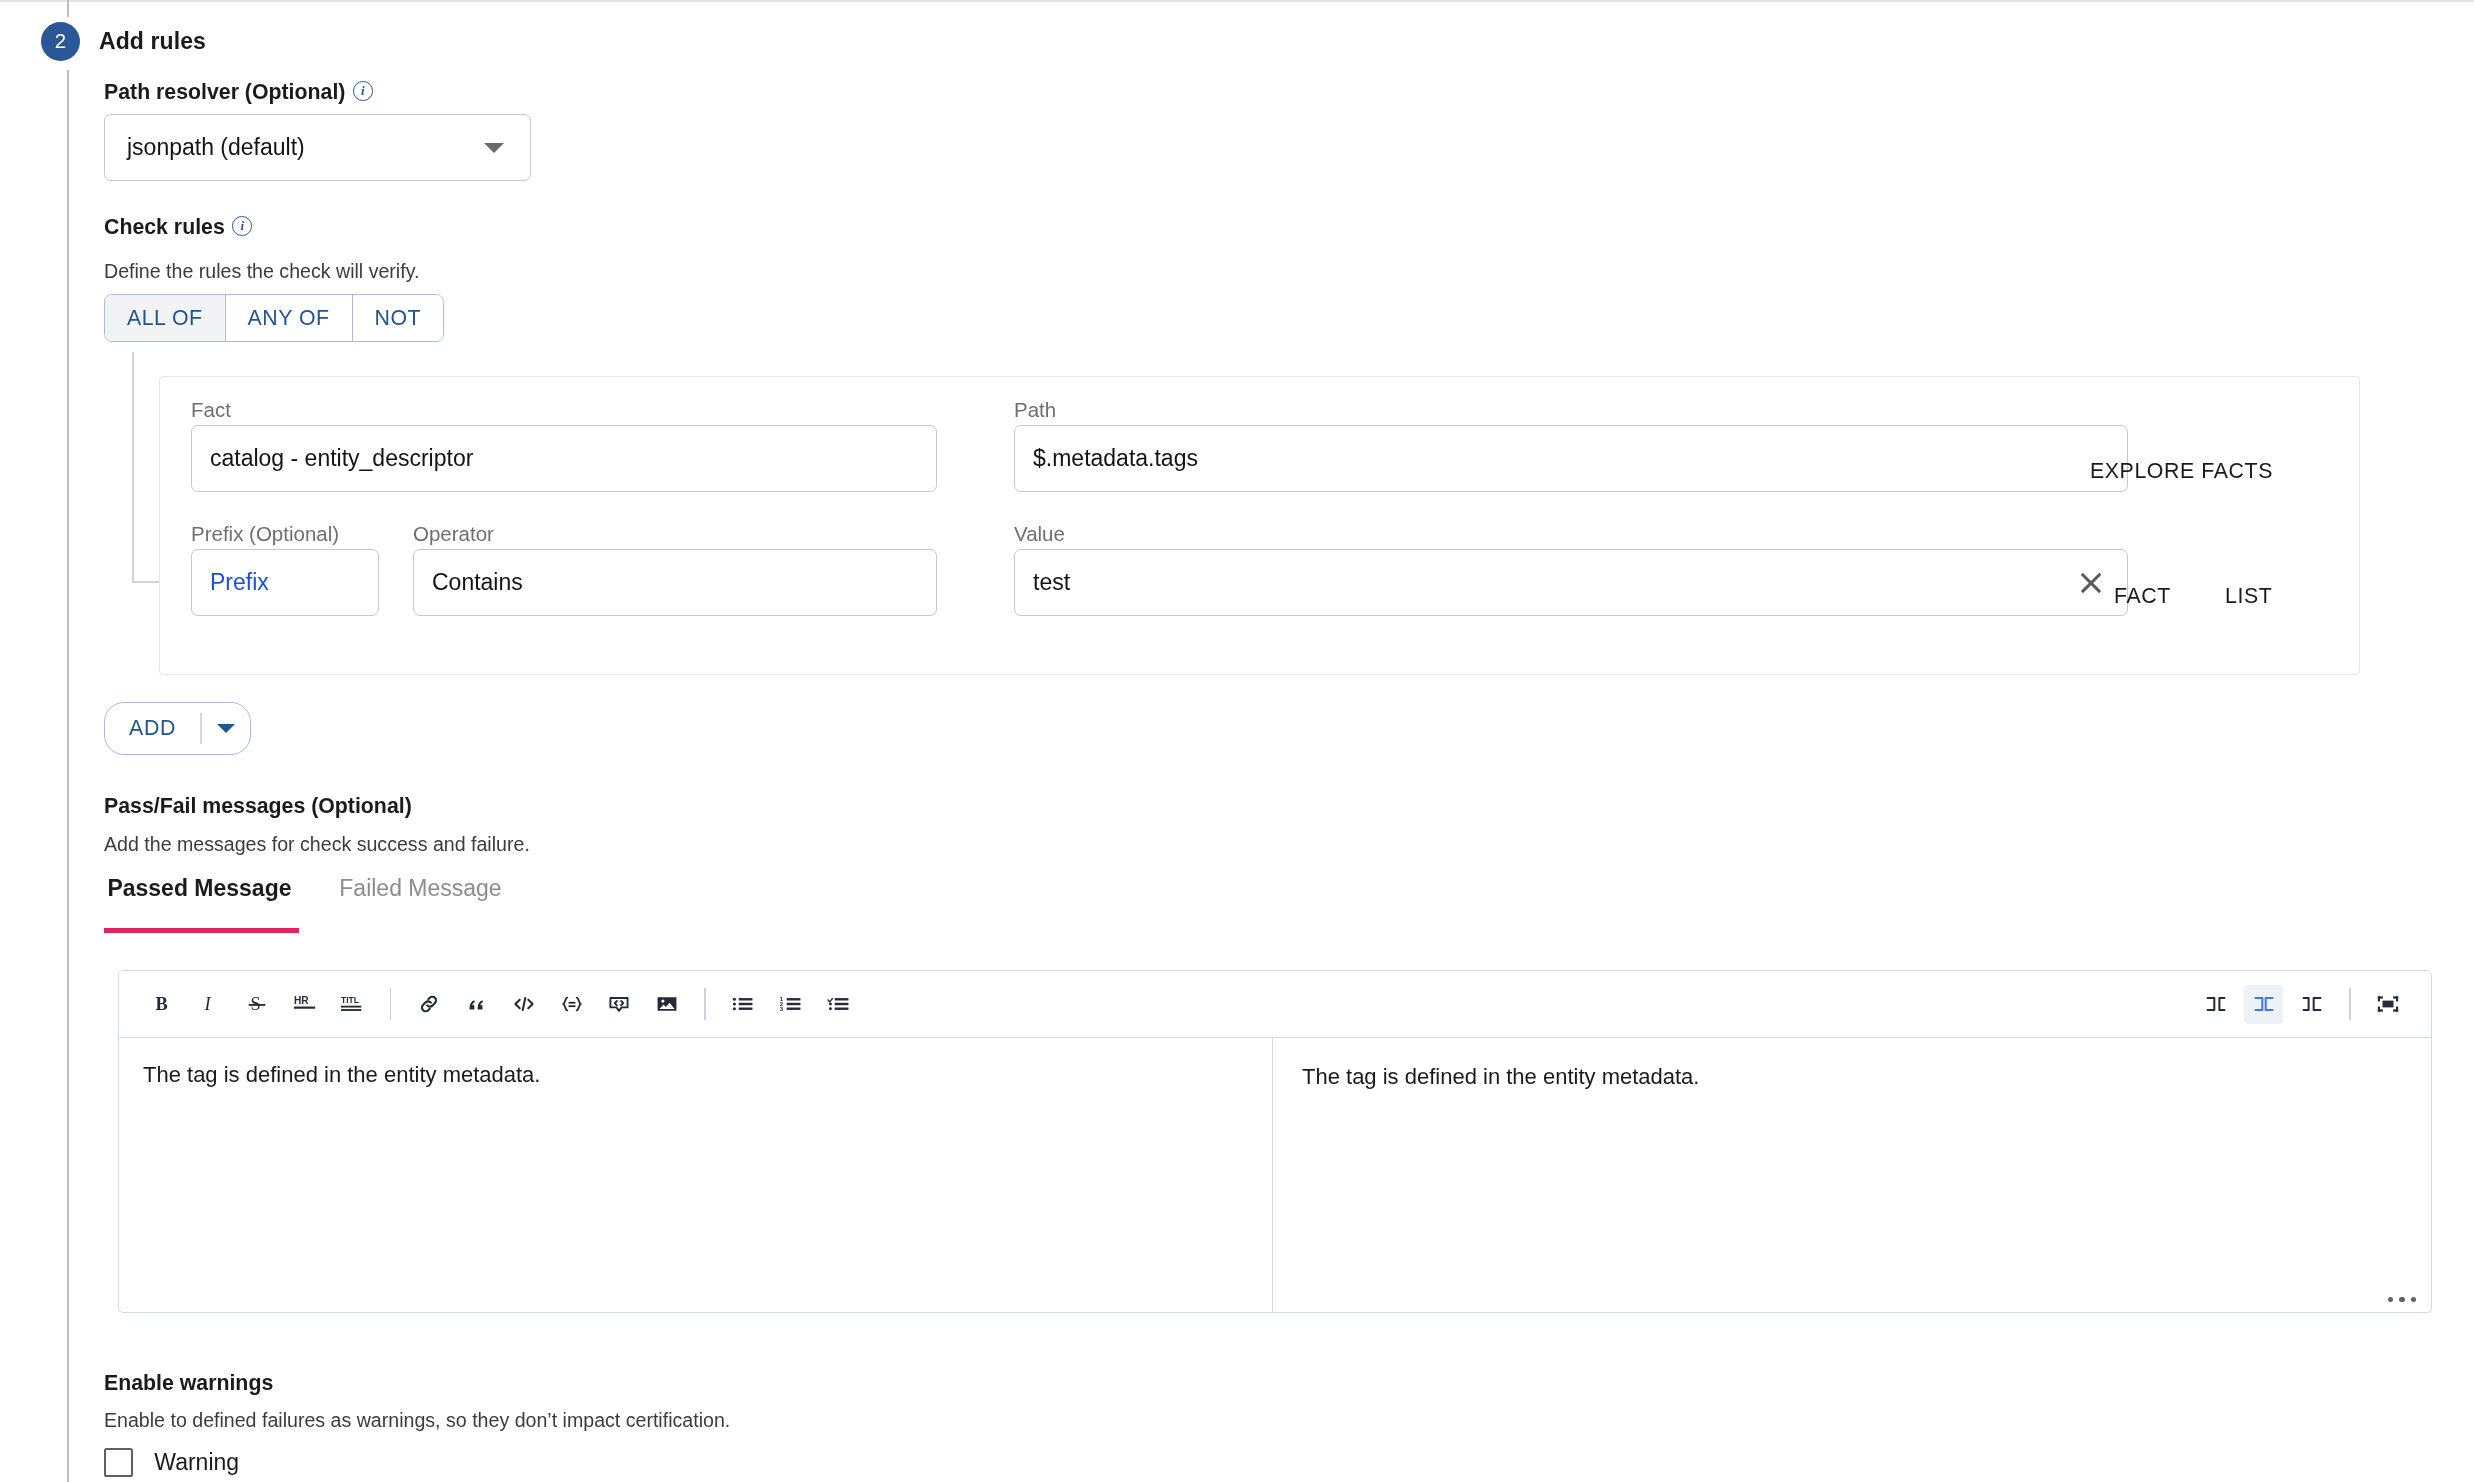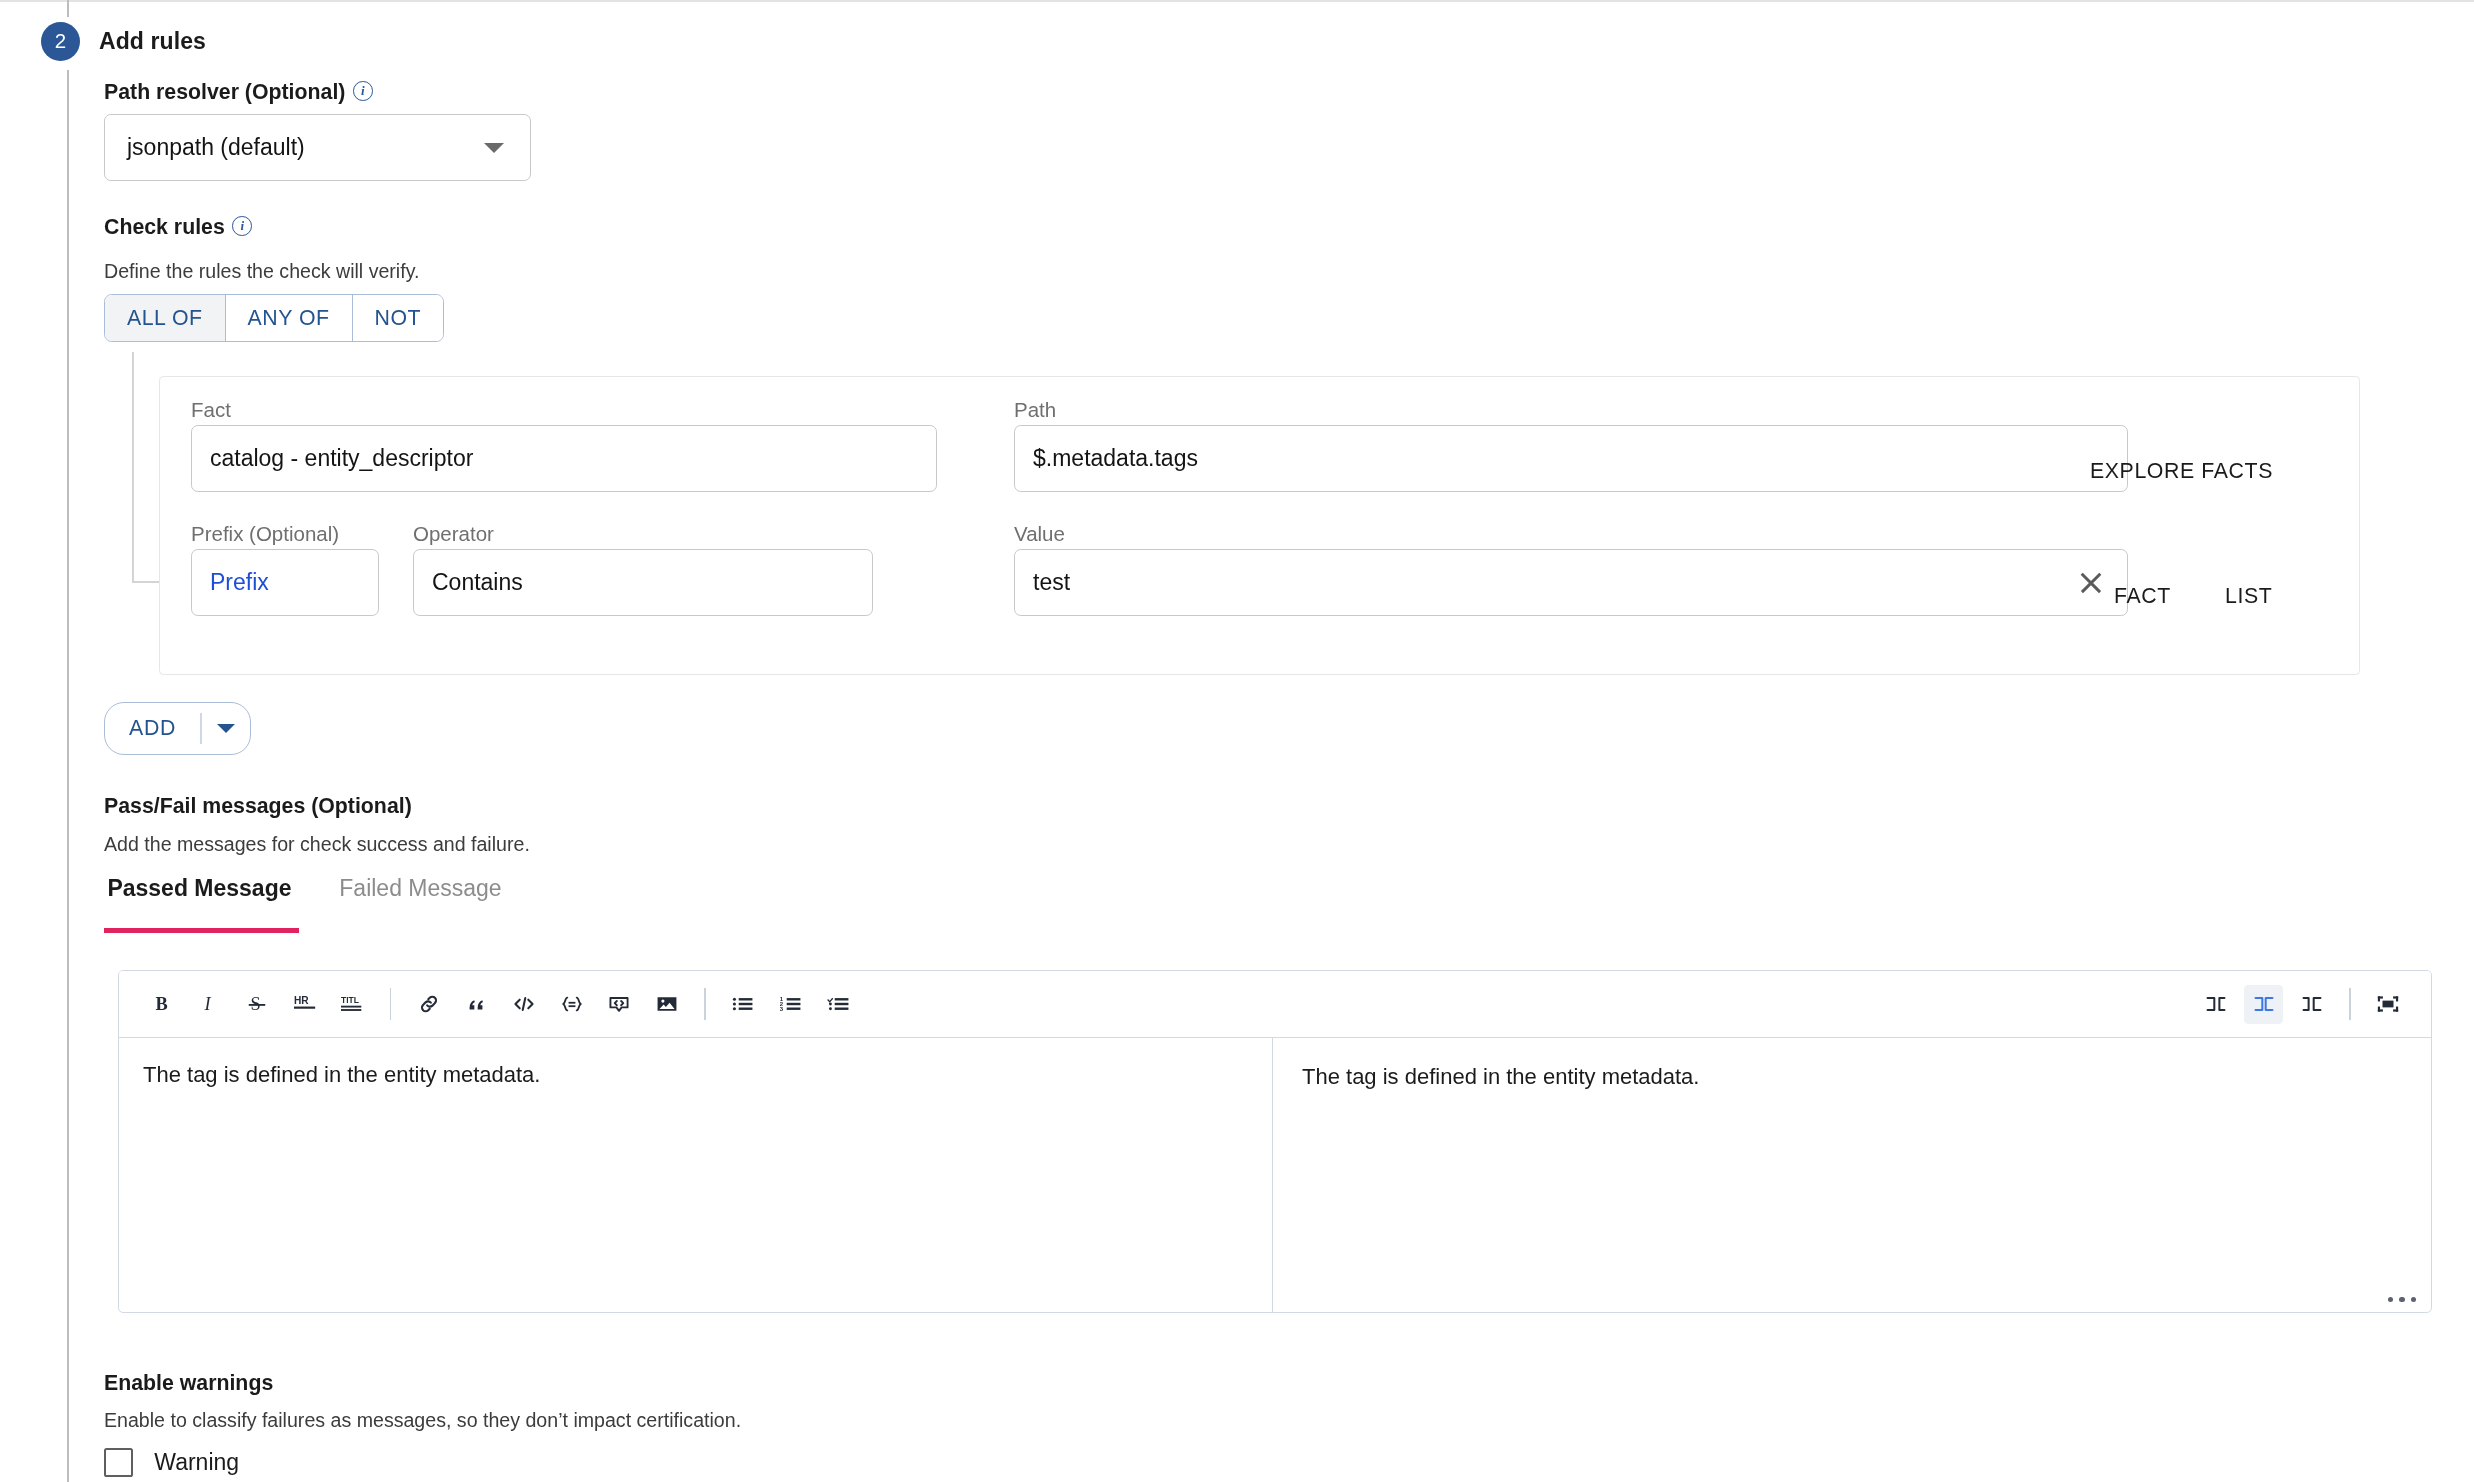--- a/index.html
+++ b/index.html
@@ -293,21 +293,21 @@
   </div>
 
   <div class="text-btn" style="position:absolute;left:1930px;top:82px;">EXPLORE FACTS</div>
 
   <div class="sub-label" style="position:absolute;left:31px;top:145px;">Prefix (Optional)</div>
   <div class="input-box placeholder" style="position:absolute;left:31px;top:172px;width:188px;">
     <span>Prefix</span>
   </div>
 
   <div class="sub-label" style="position:absolute;left:253px;top:145px;">Operator</div>
-  <div class="input-box" style="position:absolute;left:253px;top:172px;width:460px;">
+  <div class="input-box" style="position:absolute;left:253px;top:172px;width:524px;">
     <span>Contains</span>
   </div>
 
   <div class="sub-label" style="position:absolute;left:854px;top:145px;">Value</div>
   <div class="input-box" style="position:absolute;left:854px;top:172px;width:1114px;">
     <span>test</span>
     <span class="clear-x"></span>
   </div>
 
   <div class="text-btn" style="position:absolute;left:1954px;top:207px;">FACT</div>
@@ -492,19 +492,19 @@
       <div class="resize-grip">
         <span></span>
           <span></span>
           <span></span>
       </div>
     </div>
   </div>
 </div>
 
 <div class="field-label" style="position:absolute;left:104px;top:1371px;">Enable warnings</div>
-<div class="field-sub" style="position:absolute;left:104px;top:1409px;">Enable to classify failures as messages, so they don’t impact certification.</div>
+<div class="field-sub" style="position:absolute;left:104px;top:1409px;">Enable to defined failures as warnings, so they don’t impact certification.</div>
 
 <div class="checkbox-row">
   <div class="checkbox"></div>
   <div class="checkbox-label">Warning</div>
 </div>
 
 
 </body></html>

